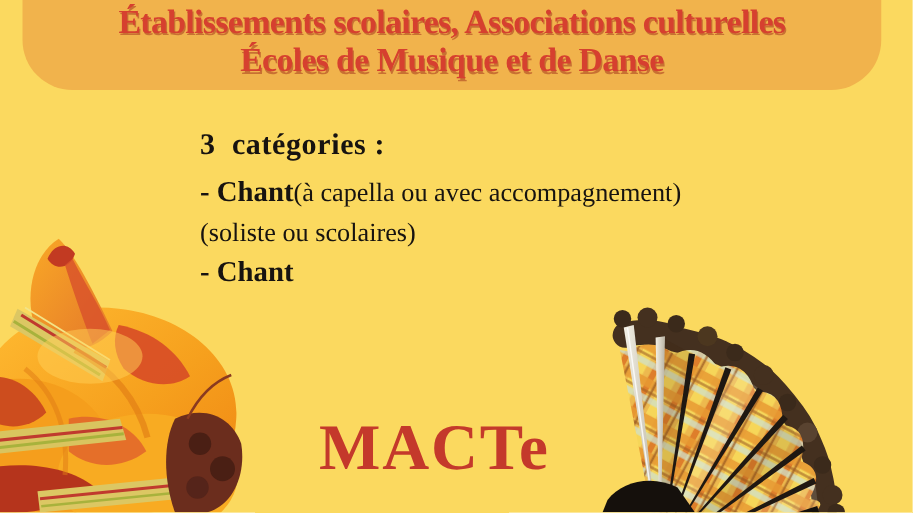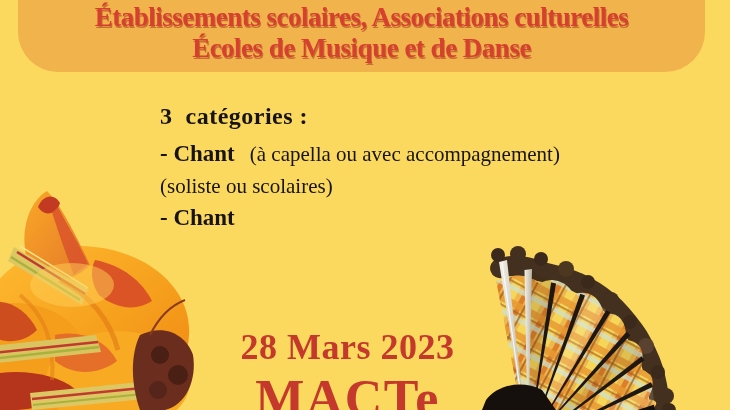--- a/index.html
+++ b/index.html
@@ -30,21 +30,21 @@
   .categories{
     position:absolute;left:137px;top:103px;
     color:var(--body,#171310);
     margin-left:23px;
   }
   .cat-intro{
     font-weight:bold;font-size:24px;line-height:27px;
     letter-spacing:0.5px;margin-bottom:8px;white-space:pre;
   }
   .cat-item{
-    display:flex;align-items:flex-end;gap:15px;
+    display:flex;align-items:flex-end;gap:0;
     height:32px;line-height:32px;white-space:nowrap;
   }
   .cat-name{font-weight:bold;font-size:23px;}
   .cat-detail{font-size:21px;}
   
   .event-block{
     position:absolute;left:165px;top:327px;width:365px;
     text-align:center;color:var(--accent,#C4392B);
   }
   .event-date{
@@ -127,21 +127,20 @@
     </div>
     <div class="cat-item">
       <span class="cat-detail">(soliste ou scolaires)</span>
     </div>
     <div class="cat-item">
       <span class="cat-name">- Chant</span>
     </div>
   </div>
 
   <div class="event-block">
-    <div class="event-date">28 Mars 2023</div>
     <div class="event-venue">MACTe</div>
   </div>
 
   <svg class="photo photo-fan" width="252" height="172" viewBox="0 0 252 172">
     <defs>
       <pattern id="madras" width="26" height="26" patternUnits="userSpaceOnUse" patternTransform="rotate(28 126 86)">
         <rect width="26" height="26" fill="#EDB94E"></rect>
         <rect x="0" width="9" height="26" fill="#F6D659"></rect>
         <rect x="14" width="5" height="26" fill="#DE7E2B"></rect>
         <rect y="3" width="26" height="7" fill="#E89A33" opacity="0.85"></rect>

